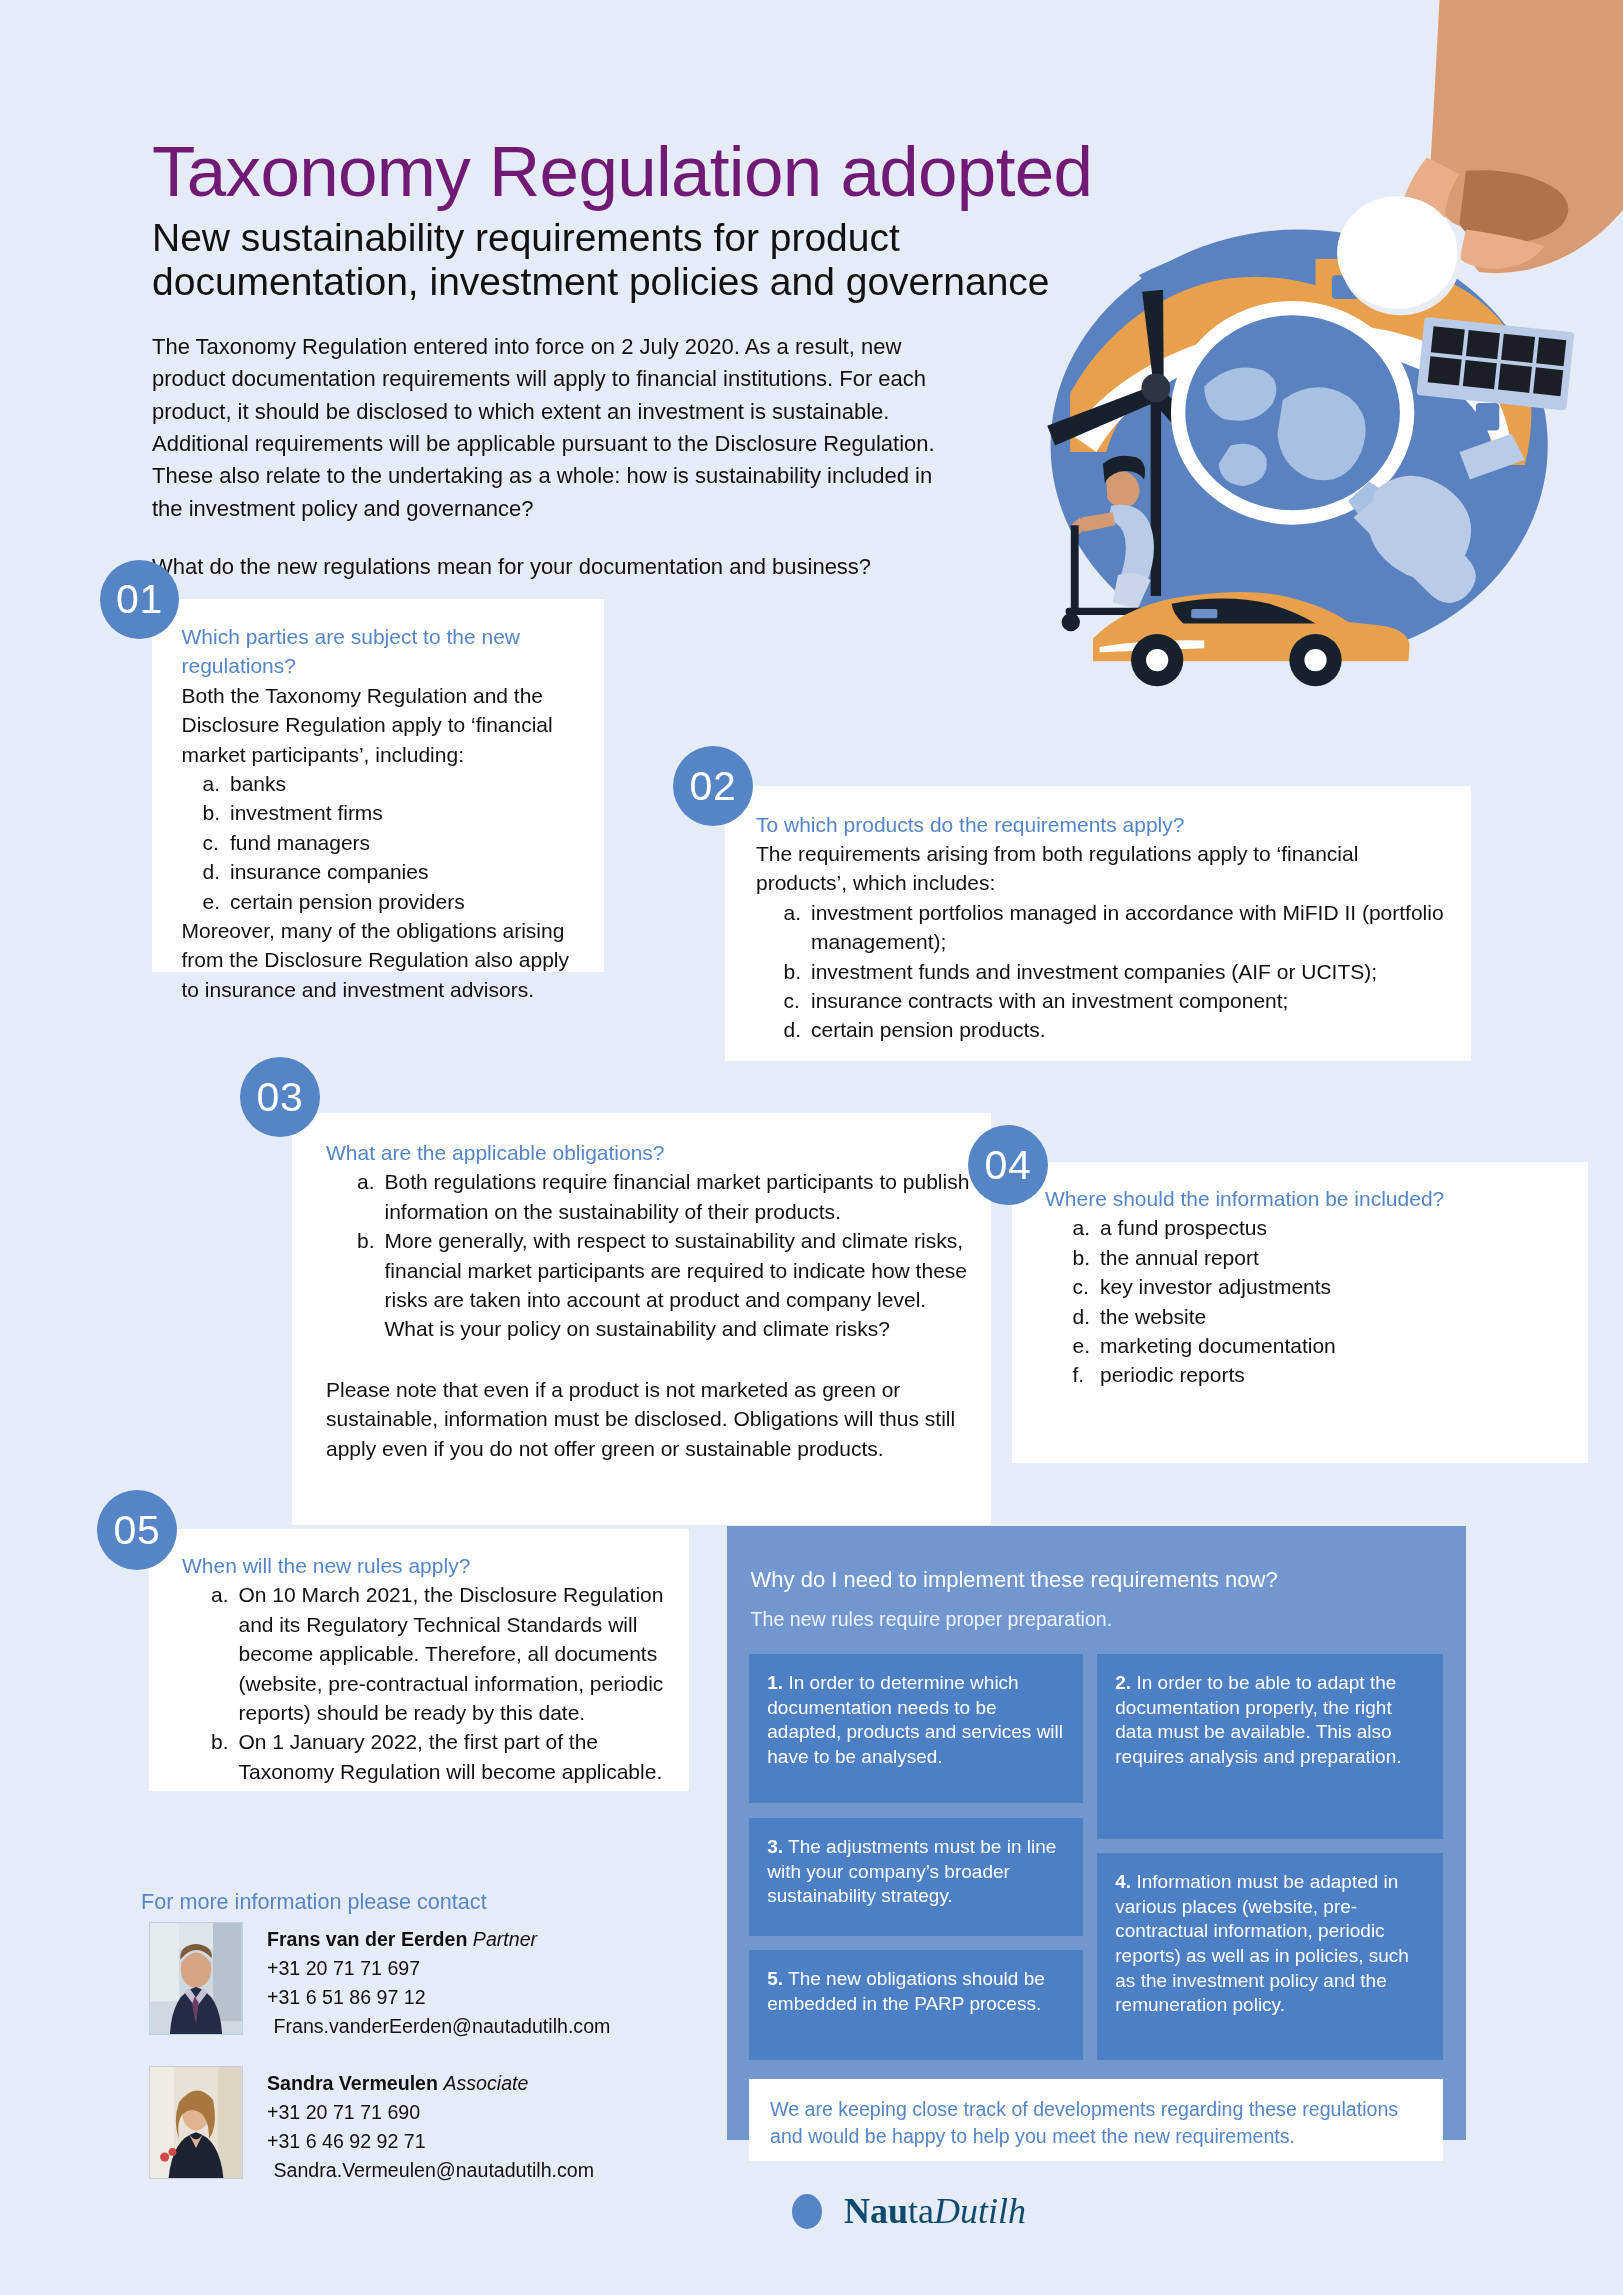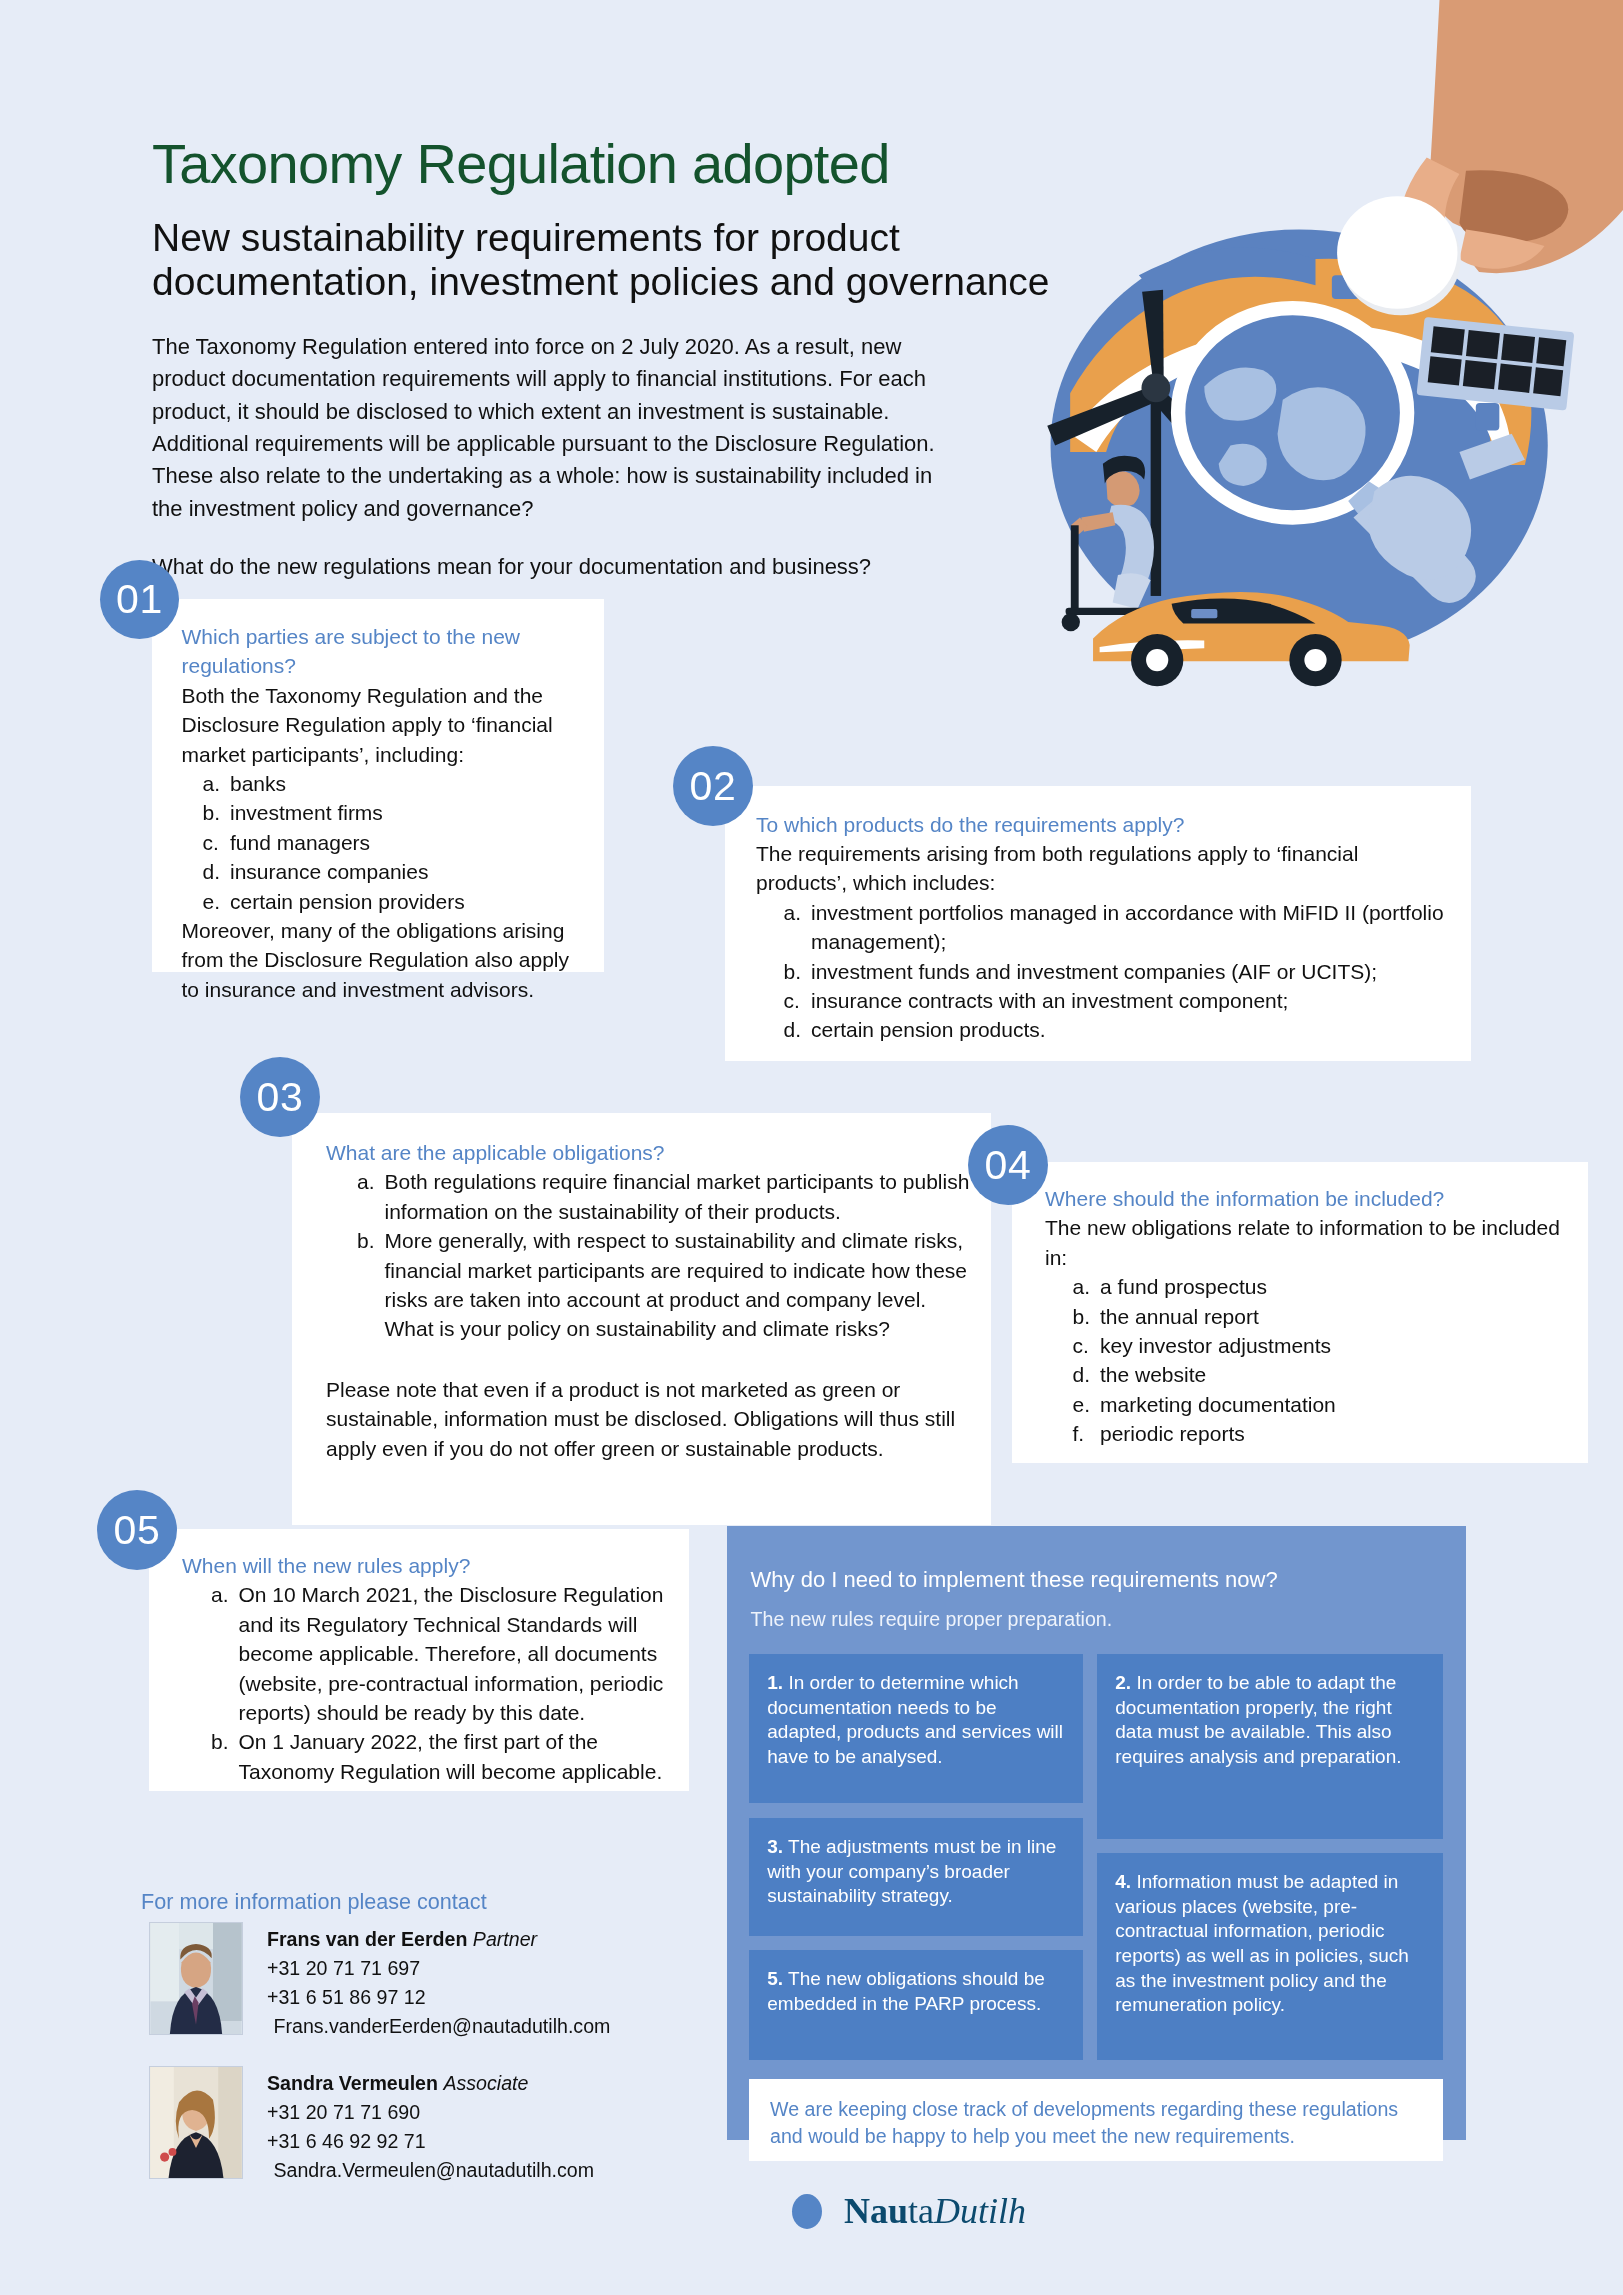--- a/index.html
+++ b/index.html
@@ -9,22 +9,22 @@
     font-family:"Liberation Sans", sans-serif;
     color:#1a1a1a;
     overflow:hidden;
     position:relative;
   }
   .page{position:relative;width:1624px;height:2295px;}
 
   
   .title{
     position:absolute;left:152px;top:134px;
-    font-size:56px;font-weight:300;letter-spacing:-0.7px;
-    color:#14532d;line-height:1.08;white-space:nowrap;
+    font-size:71px;font-weight:300;letter-spacing:-0.7px;
+    color:#701a75;line-height:1.08;white-space:nowrap;
   }
   .subtitle{
     position:absolute;left:152px;top:216px;width:1021px;
     font-size:39px;font-weight:400;color:#111;line-height:1.14;
   }
   .intro{
     position:absolute;left:152px;top:331px;width:786px;
     font-size:22px;font-weight:400;color:#111;line-height:1.47;
   }
   .intro .q{display:block;margin-top:26px;}
@@ -310,21 +310,20 @@
         <div class="note">Please note that even if a product is not marketed as green or sustainable, information must be disclosed. Obligations will thus still apply even if you do not offer green or sustainable products.</div>
       </div>
     </div>
   </div>
 
   <div class="badge" id="b4">04</div>
   <div class="card" id="card4">
     <div class="inner">
       <div class="body">
         <div class="q-head">Where should the information be included?</div>
-        <div>The new obligations relate to information to be included in:</div>
         <ul class="ol">
           <li>
               <span class="mk">a.</span>
               <span class="tx">a fund prospectus</span>
             </li>
           <li>
               <span class="mk">b.</span>
               <span class="tx">the annual report</span>
             </li>
           <li>

